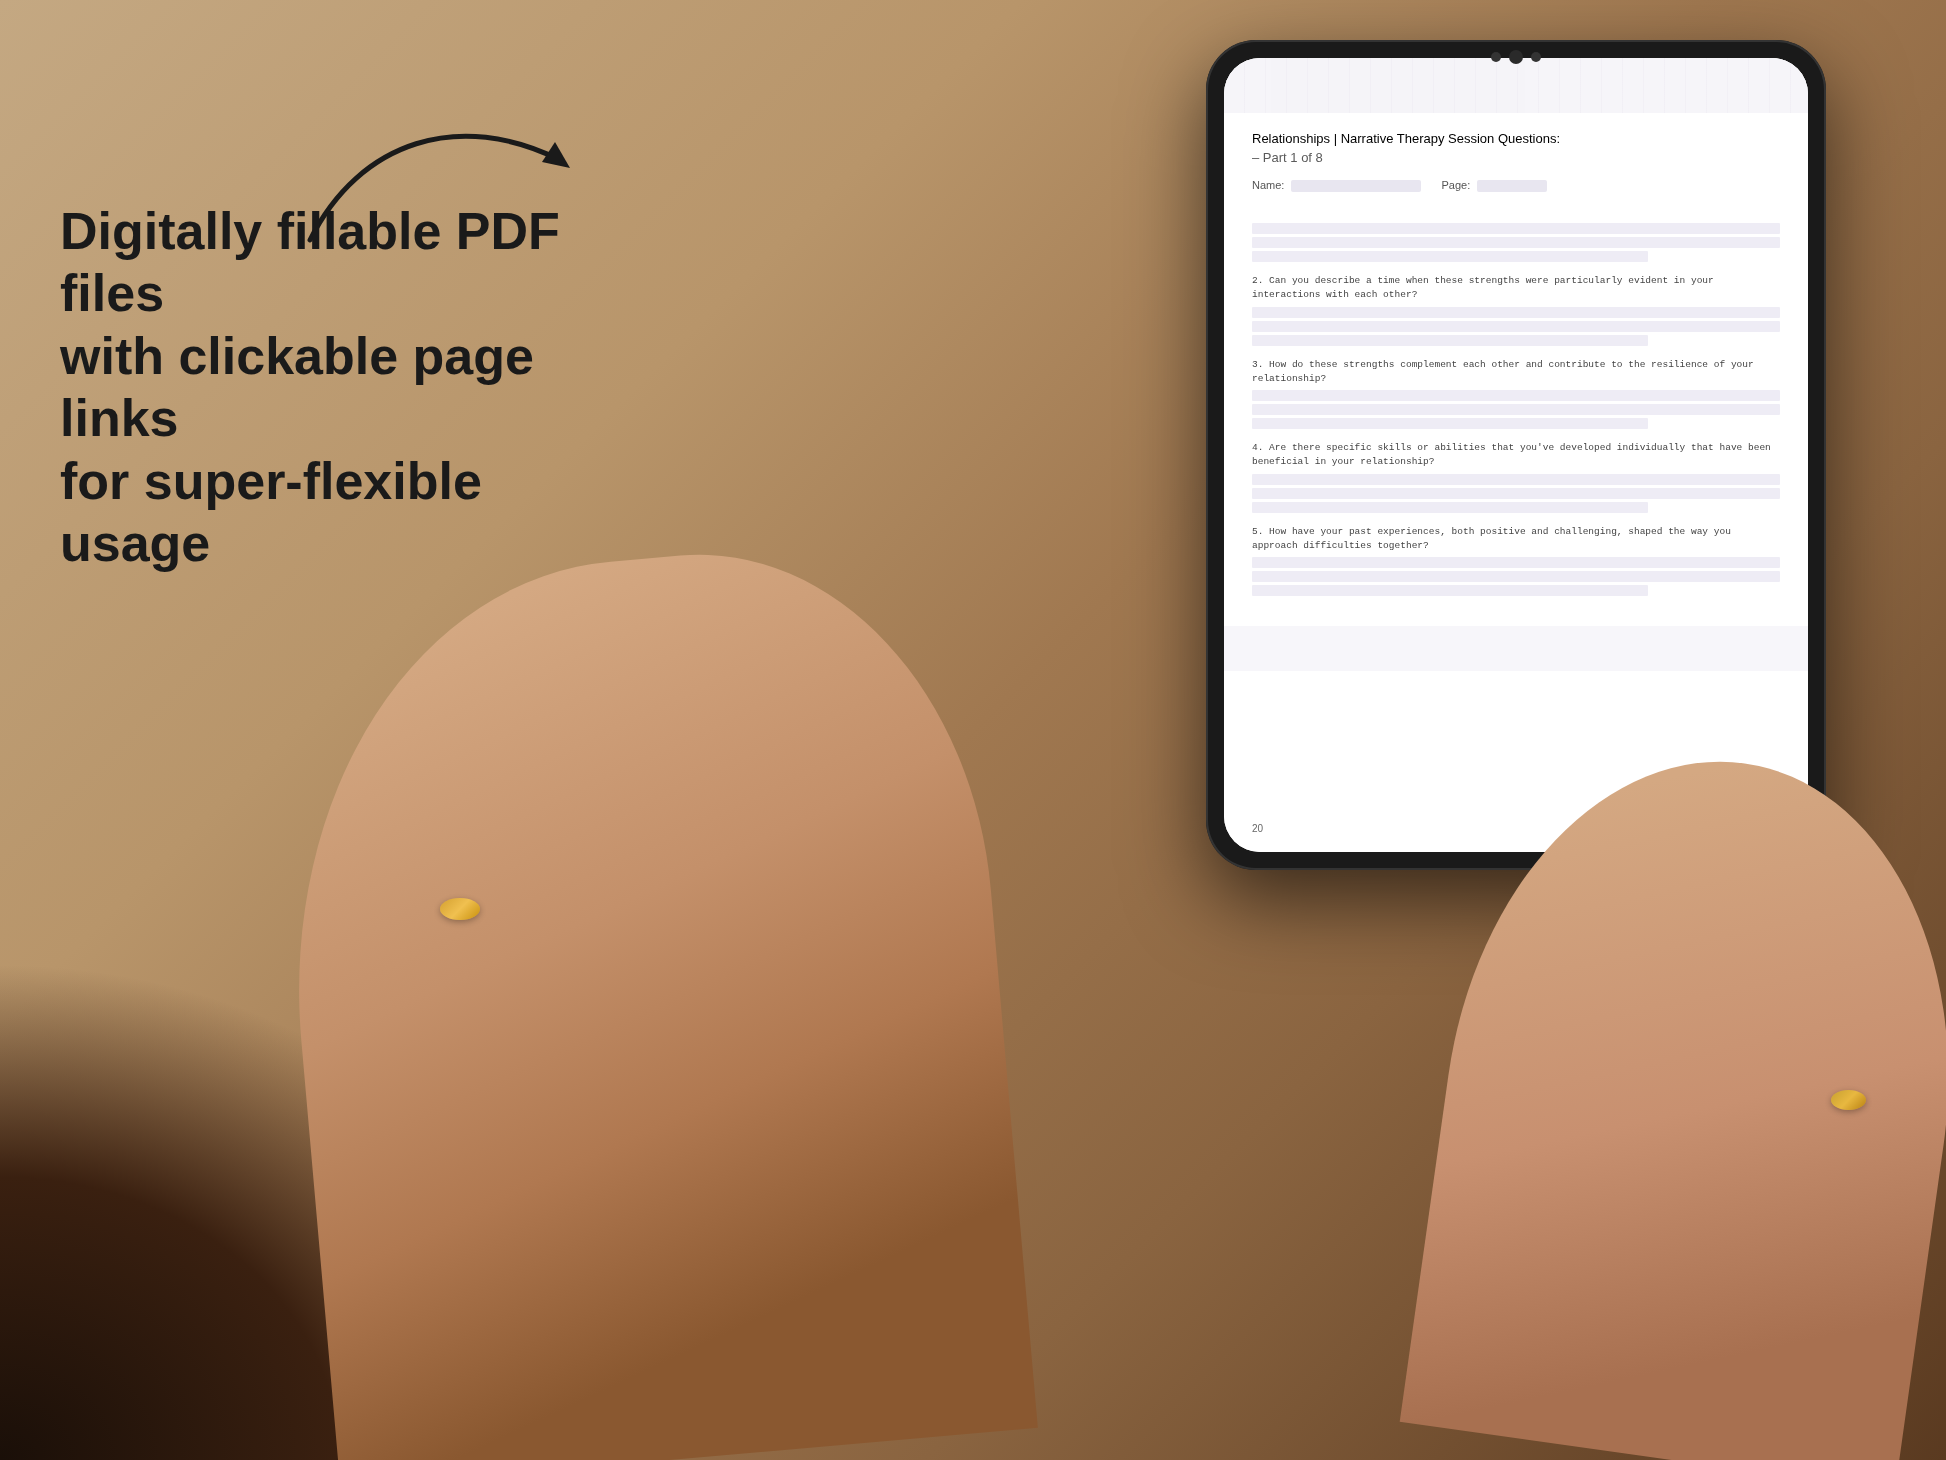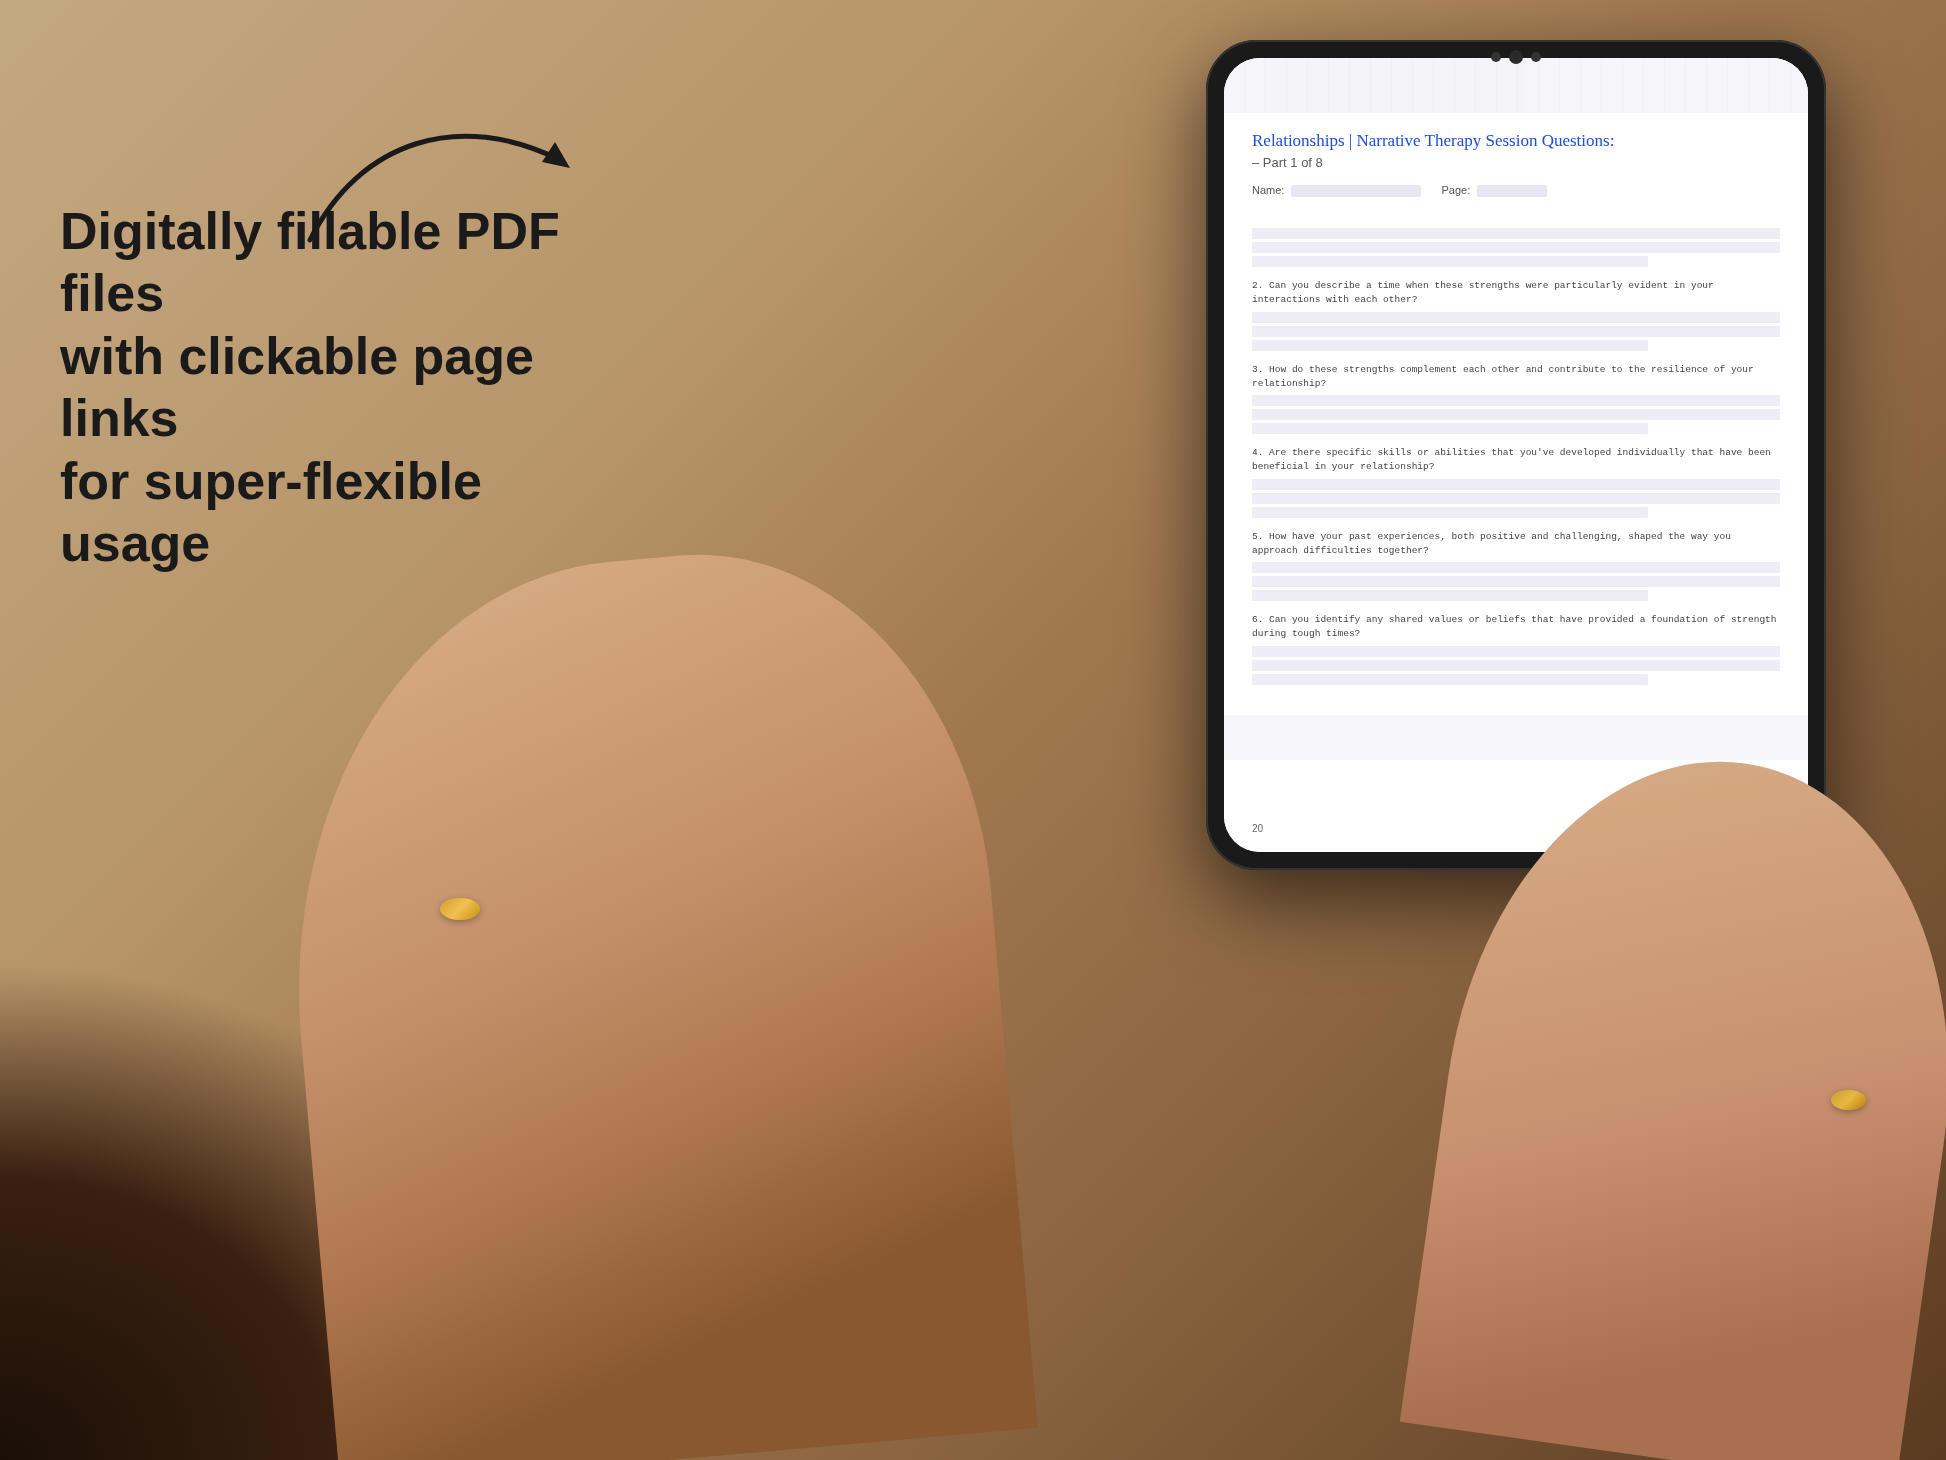--- a/index.html
+++ b/index.html
@@ -141,24 +141,24 @@
       opacity: 0.4;
     }
 
     .pdf-body {
       padding: 18px 28px;
       font-size: 10.5px;
       color: #333;
     }
 
     .pdf-title {
-      font-family: Liberation Serif, serif;
-      font-size: 17px;
+      font-family: Liberation Sans, sans-serif;
+      font-size: 13px;
       font-weight: 400;
-      color: #1d4ed8;
+      color: #000000;
       margin-bottom: 4px;
     }
 
     .pdf-subtitle {
       font-family: Arial, sans-serif;
       font-size: 13px;
       font-weight: 400;
       color: #5a5a5a;
       margin-bottom: 14px;
     }
@@ -388,28 +388,20 @@
 
           <div class="pdf-question">
             <div class="pdf-question-text">5. How have your past experiences, both positive and challenging, shaped the way you approach difficulties together?</div>
             <div class="pdf-answer-lines">
               <div class="pdf-answer-line"></div>
               <div class="pdf-answer-line"></div>
               <div class="pdf-answer-line"></div>
             </div>
           </div>
 
-          <div class="pdf-question">
-            <div class="pdf-question-text">6. Can you identify any shared values or beliefs that have provided a foundation of strength during tough times?</div>
-            <div class="pdf-answer-lines">
-              <div class="pdf-answer-line"></div>
-              <div class="pdf-answer-line"></div>
-              <div class="pdf-answer-line"></div>
-            </div>
-          </div>
 
         </div>
 
         <div class="pdf-footer-decoration"></div>
 
         <div class="pdf-footer">
           <span>20</span>
           <a class="pdf-back-link" href="#">← Back to First Page</a>
         </div>
 

